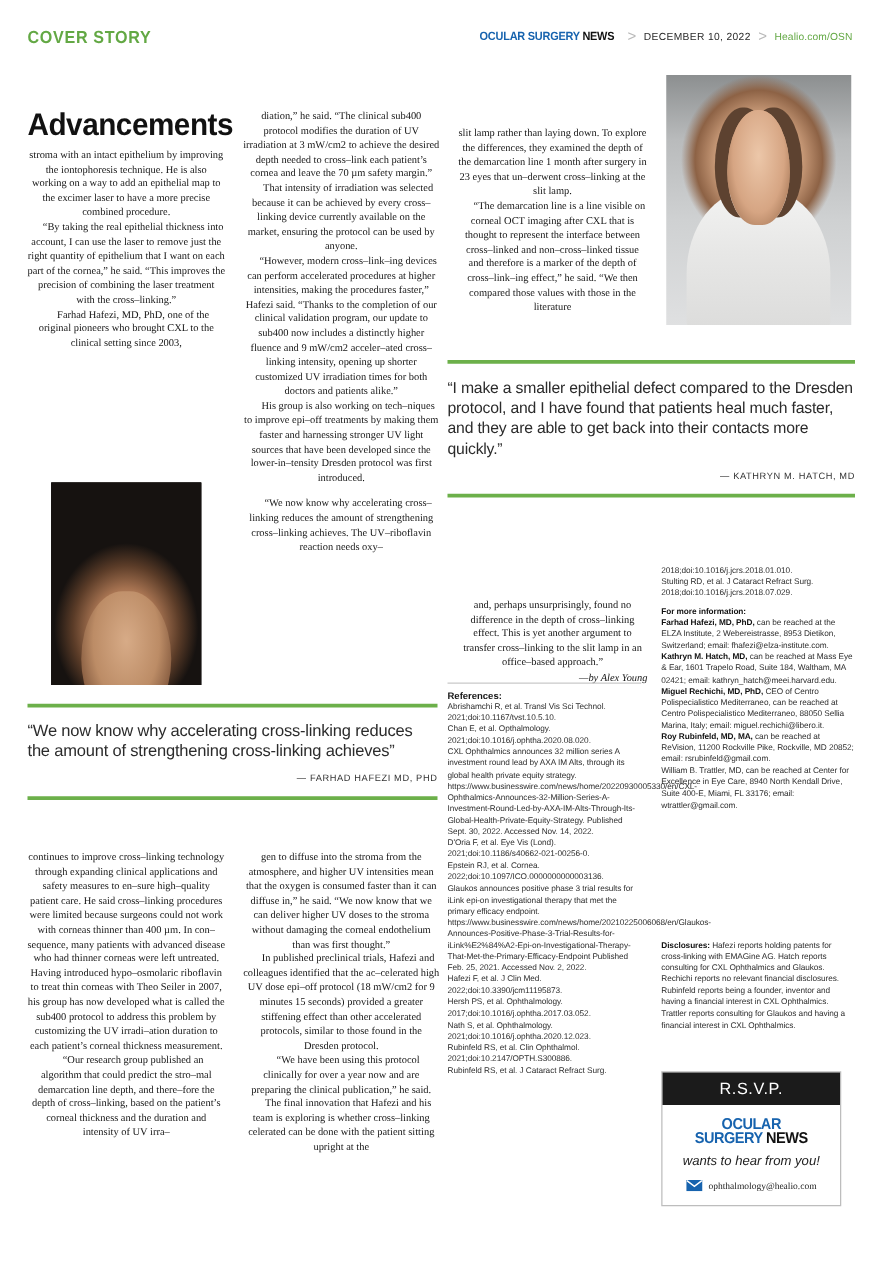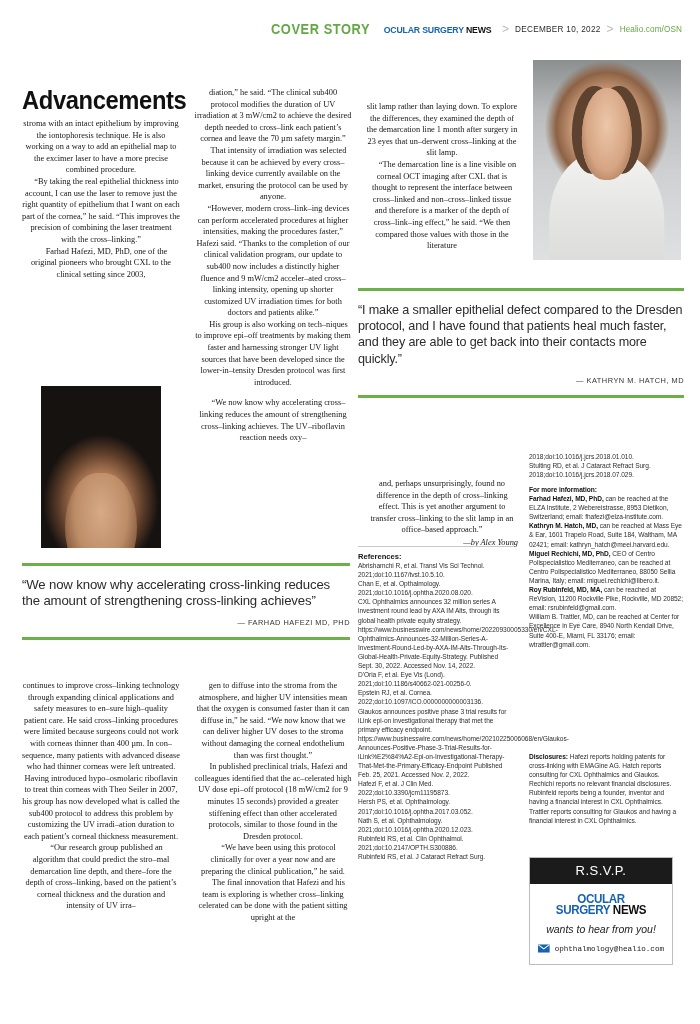--- a/index.html
+++ b/index.html
@@ -9,21 +9,21 @@
     font-family: "Liberation Serif", serif;
     color: #1a1a1a;
     overflow: hidden;
   }
   .page { position: relative; width: 700px; height: 1024px; padding: 0; }
 
   
   .masthead {
     position: absolute; top: 18px; left: 22px; right: 18px;
     height: 22px;
-    display: flex; align-items: center; justify-content: flex-end;
+    display: flex; align-items: center; justify-content: space-between;
   }
   .cover-story {
     font-family: "Liberation Sans", sans-serif;
     font-weight: 700;
     font-size: 14px;
     letter-spacing: .6px;
     color: #63a844;
     text-transform: uppercase;
     transform: scaleX(.92);
     transform-origin: left center;
@@ -155,21 +155,21 @@
   .osn-logo .l2b { color: #111; }
   .rsvp-tag {
     font-family: "Liberation Sans", sans-serif;
     font-size: 10.5px; color: #222; margin-top: 7px; font-style: italic;
   }
   .rsvp-mail {
     margin-top: 9px; display: flex; align-items: center;
     justify-content: center; gap: 5px;
   }
   .rsvp-mail .addr {
-    font-family: Liberation Mono, monospace;
+    font-family: Liberation Serif, serif;
     font-size: 7.6px; color: #1b1b1b;
   }
   .env { width: 13px; height: 9px; display: block; }
 </style>
 </head>
 <body>
 
 <div class="page">
 
   <div class="masthead">

